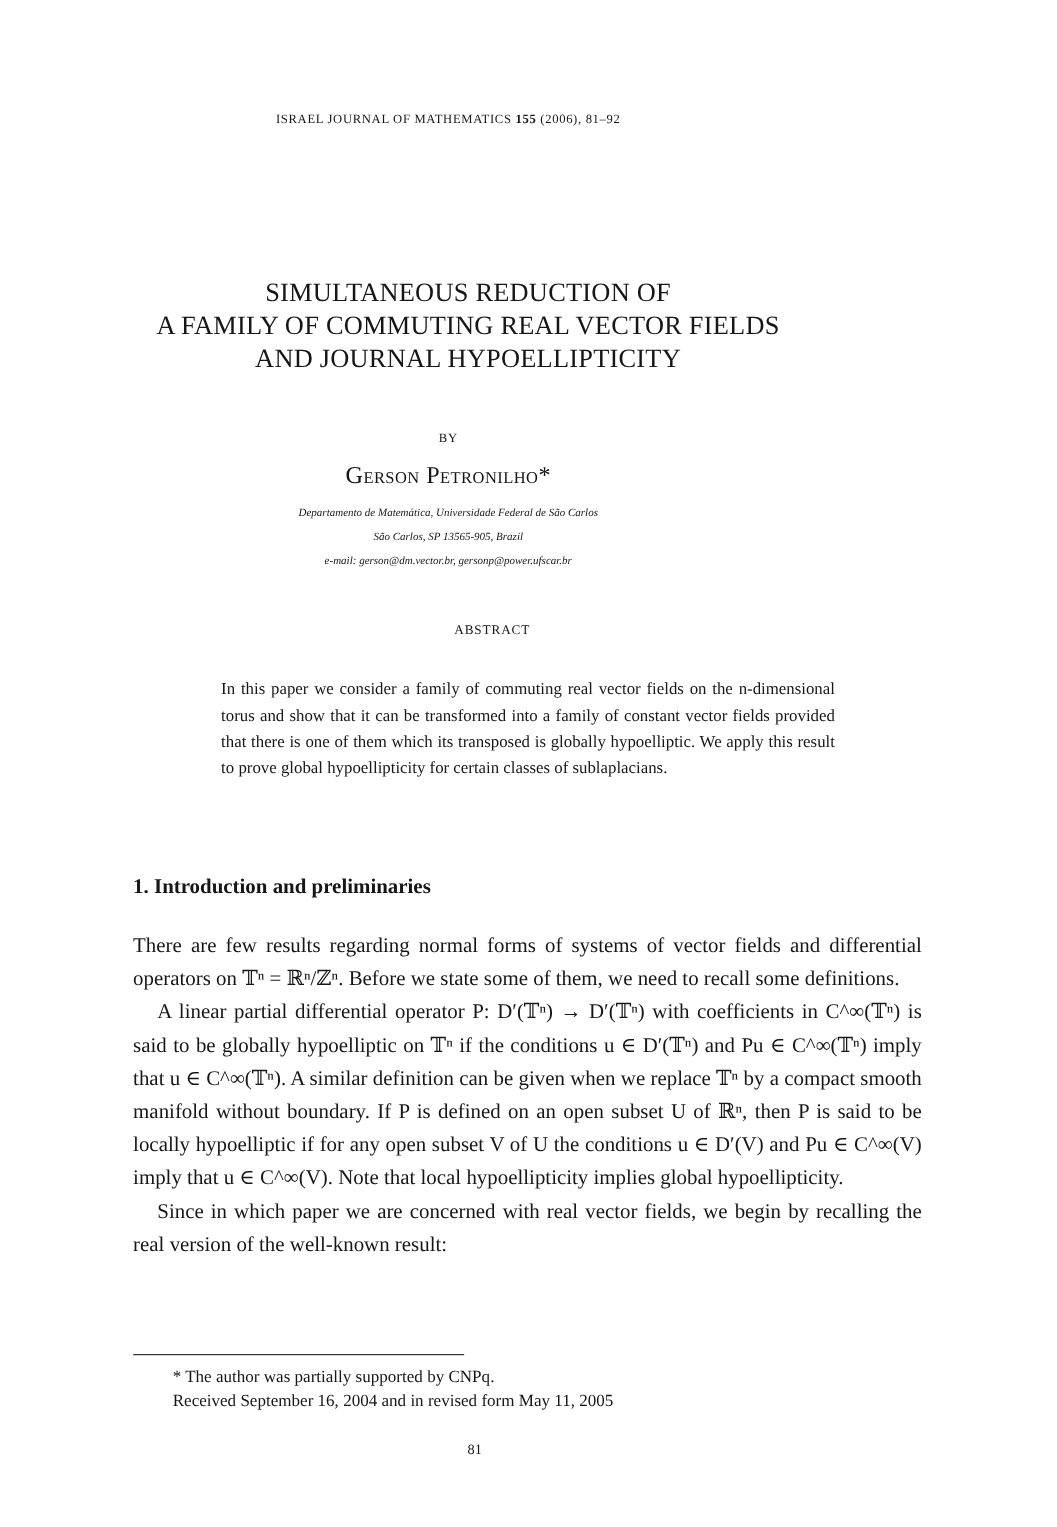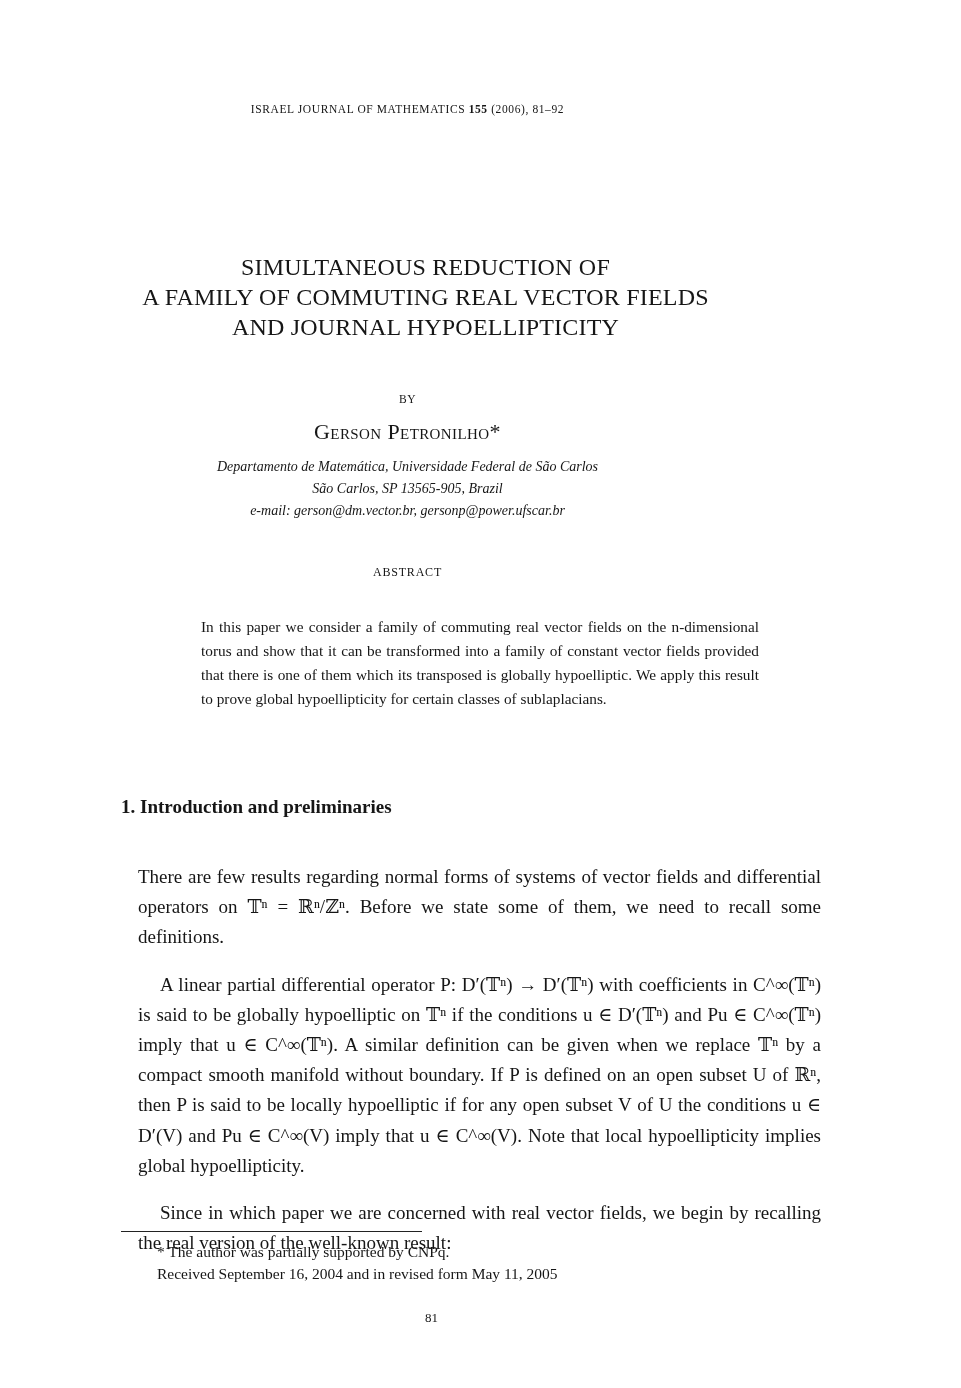--- a/index.html
+++ b/index.html
@@ -5,27 +5,27 @@
   html, body { margin: 0; padding: 0; background: #ffffff; }
   body { width: 961px; height: 1388px; position: relative; overflow: hidden;
          font-family: "Liberation Serif", "DejaVu Serif", serif; color: #161616; }
   .abs { position: absolute; }
   .center { left: 0; width: 815px; text-align: center; }
   .journal { top: 103px; font-size: 11.5px; letter-spacing: 0.6px; }
   .journal b { font-weight: bold; }
   .title { top: 252px; font-size: 24px; line-height: 30px; letter-spacing: 0.2px; margin-left: 18px; }
   .by { top: 393px; font-size: 11.5px; letter-spacing: 0.6px; }
   .author { top: 419px; font-size: 22px; font-variant: small-caps; letter-spacing: 0.4px; }
-  .affil { top: 456px; font-size: 14px; line-height: 22px; font-style: italic; }
-  .abs-head { top: 565px; font-size: 12px; letter-spacing: 0.8px; }
+  .affil { top: 456px; font-size: 10px; line-height: 22px; font-style: italic; }
+  .abs-head { top: 565px; font-size: 12px; letter-spacing: 0.8px; padding-left: 40px; }
   .abstract { left: 201px; width: 558px; top: 589px; font-size: 15.3px; line-height: 24px; text-align: justify; margin-top: 26px; }
   .abstract p { margin: 0; }
   .sec-head { left: 121px; top: 796px; font-size: 19px; font-weight: bold; }
   .body { left: 121px; width: 717px; top: 845px; font-size: 19px; line-height: 30.2px; text-align: justify; }
-  .body p { margin: 17px; }
+  .body p { margin: 0; }
   .body p.indent { text-indent: 22px; }
   .rule { left: 121px; top: 1231px; width: 301px; height: 1px; background: #222; }
   .foot { left: 157px; top: 1241px; font-size: 15.5px; line-height: 22px; }
   .pageno { top: 1310px; font-size: 13px; padding-left: 24px; }
 </style>
 </head>
 <body>
 
 <div class="abs center journal">
   <span>ISRAEL JOURNAL OF MATHEMATICS</span>

